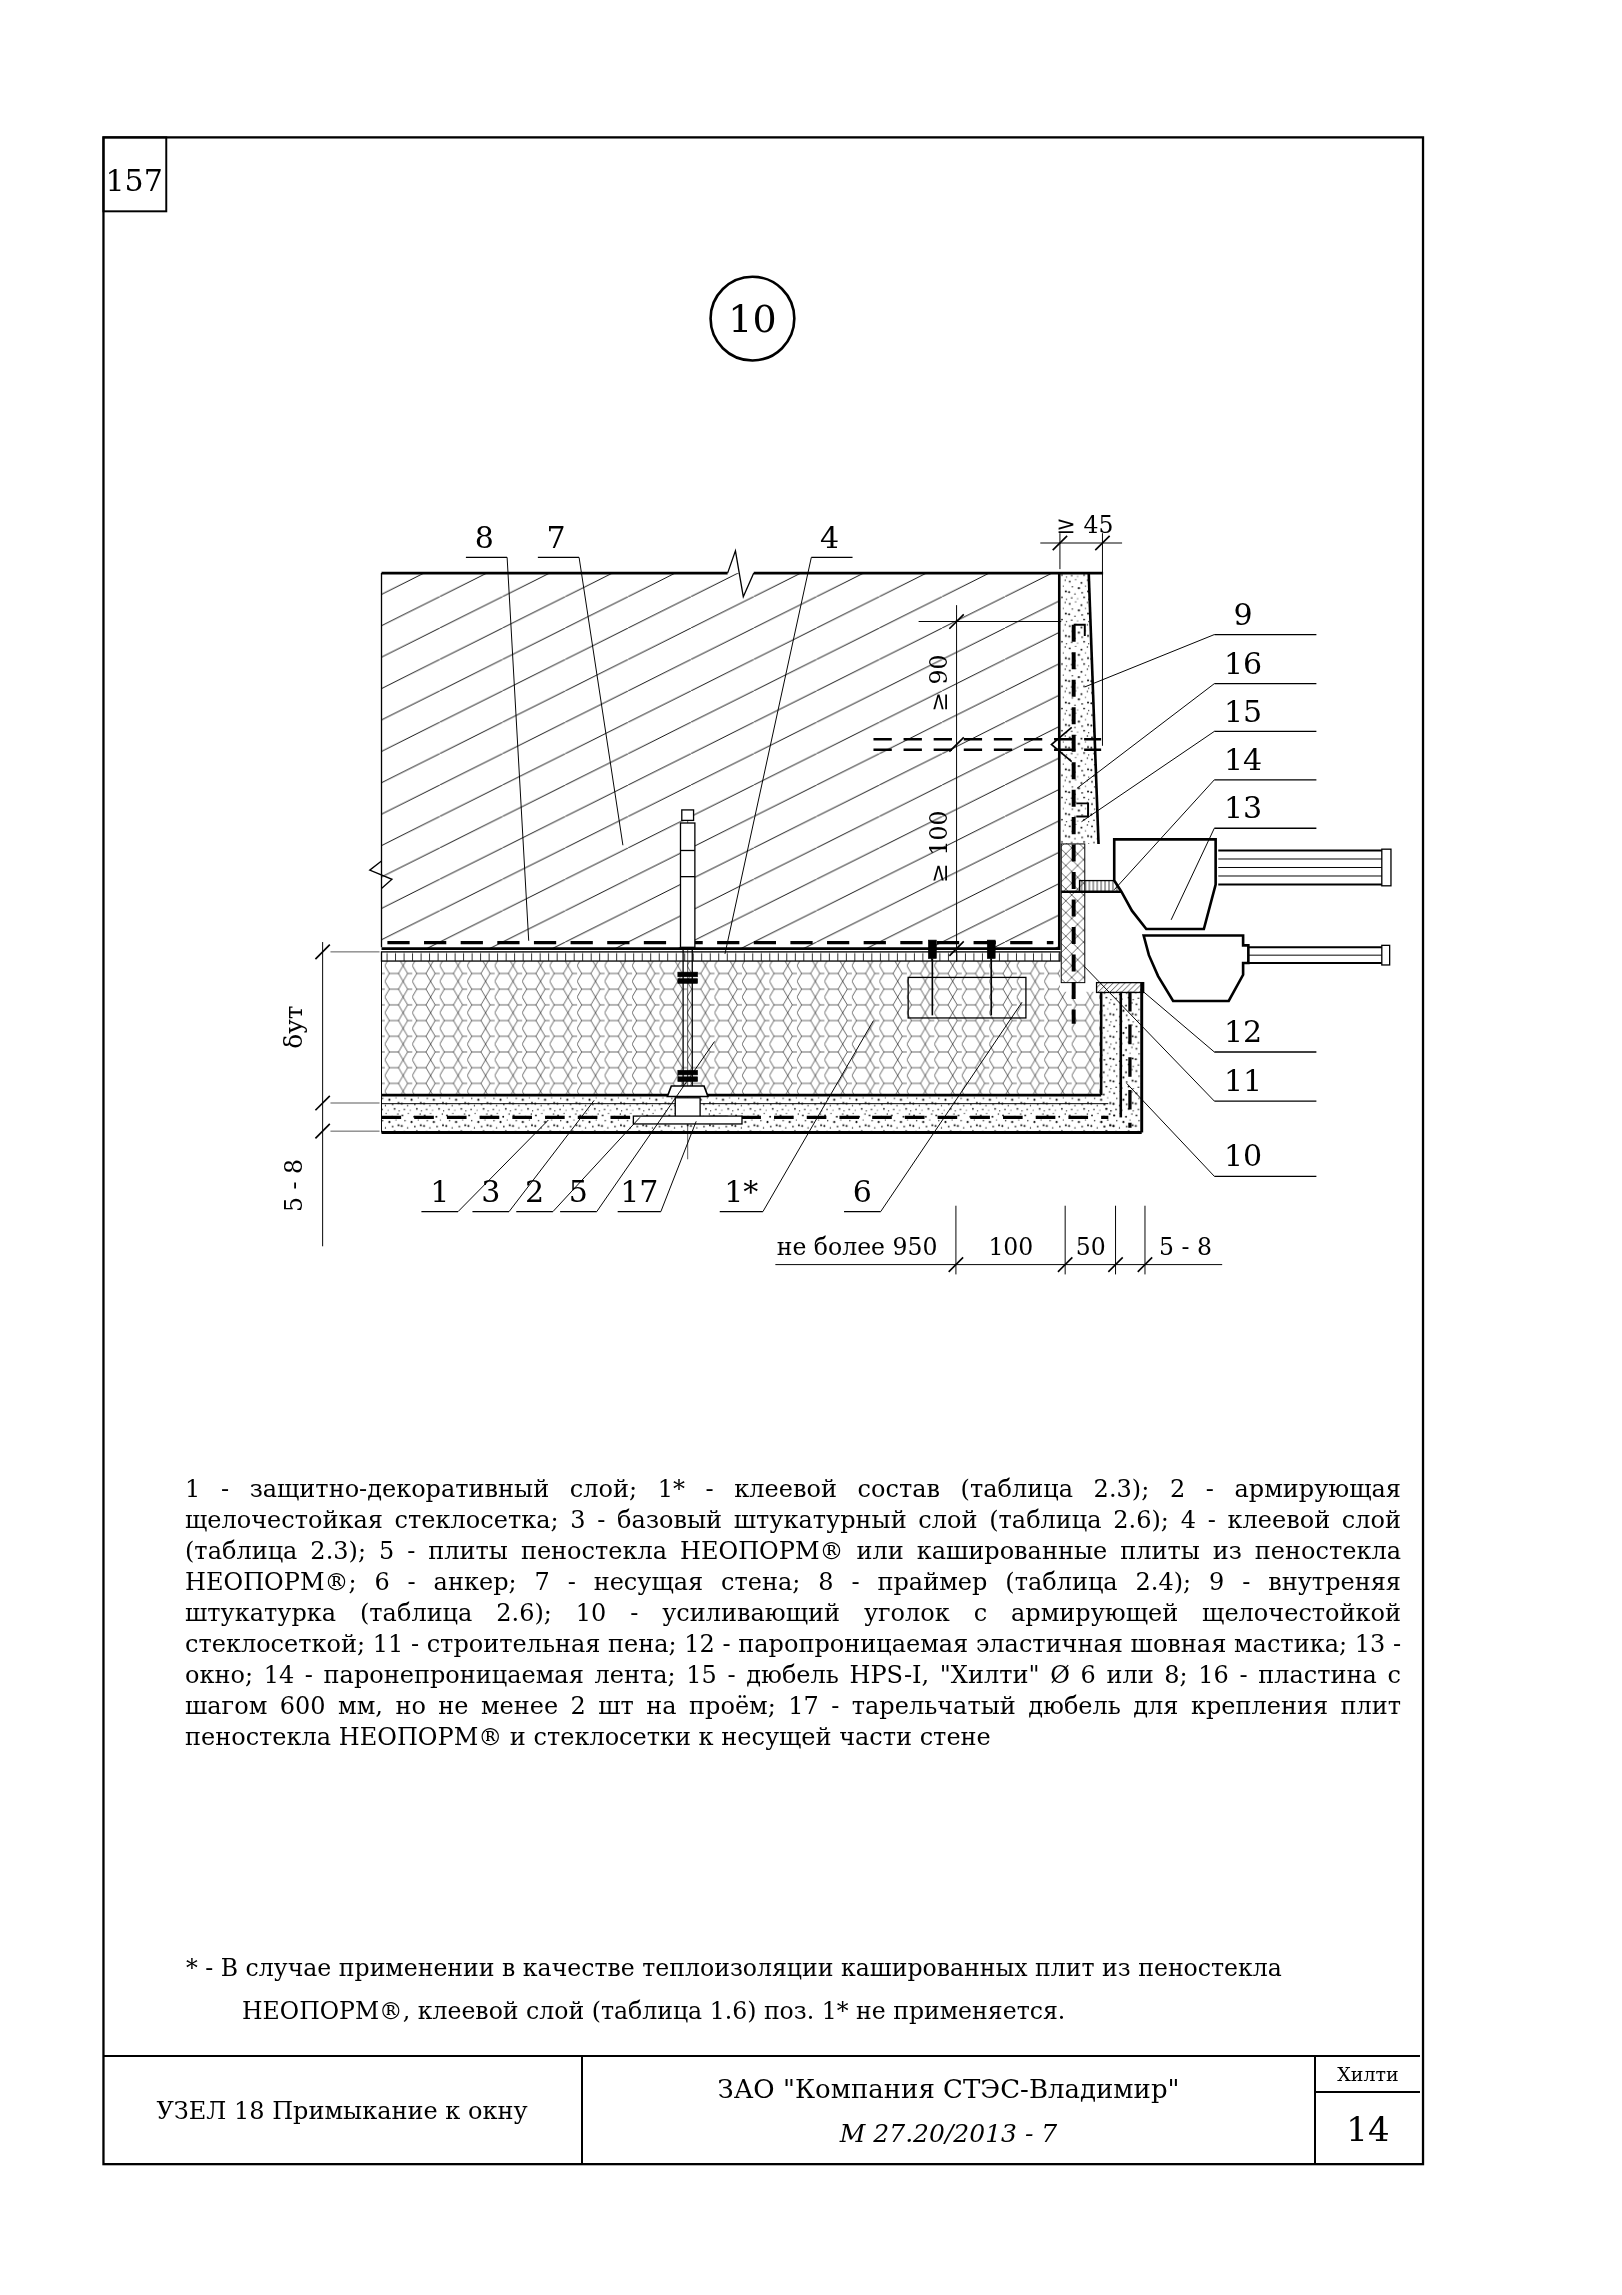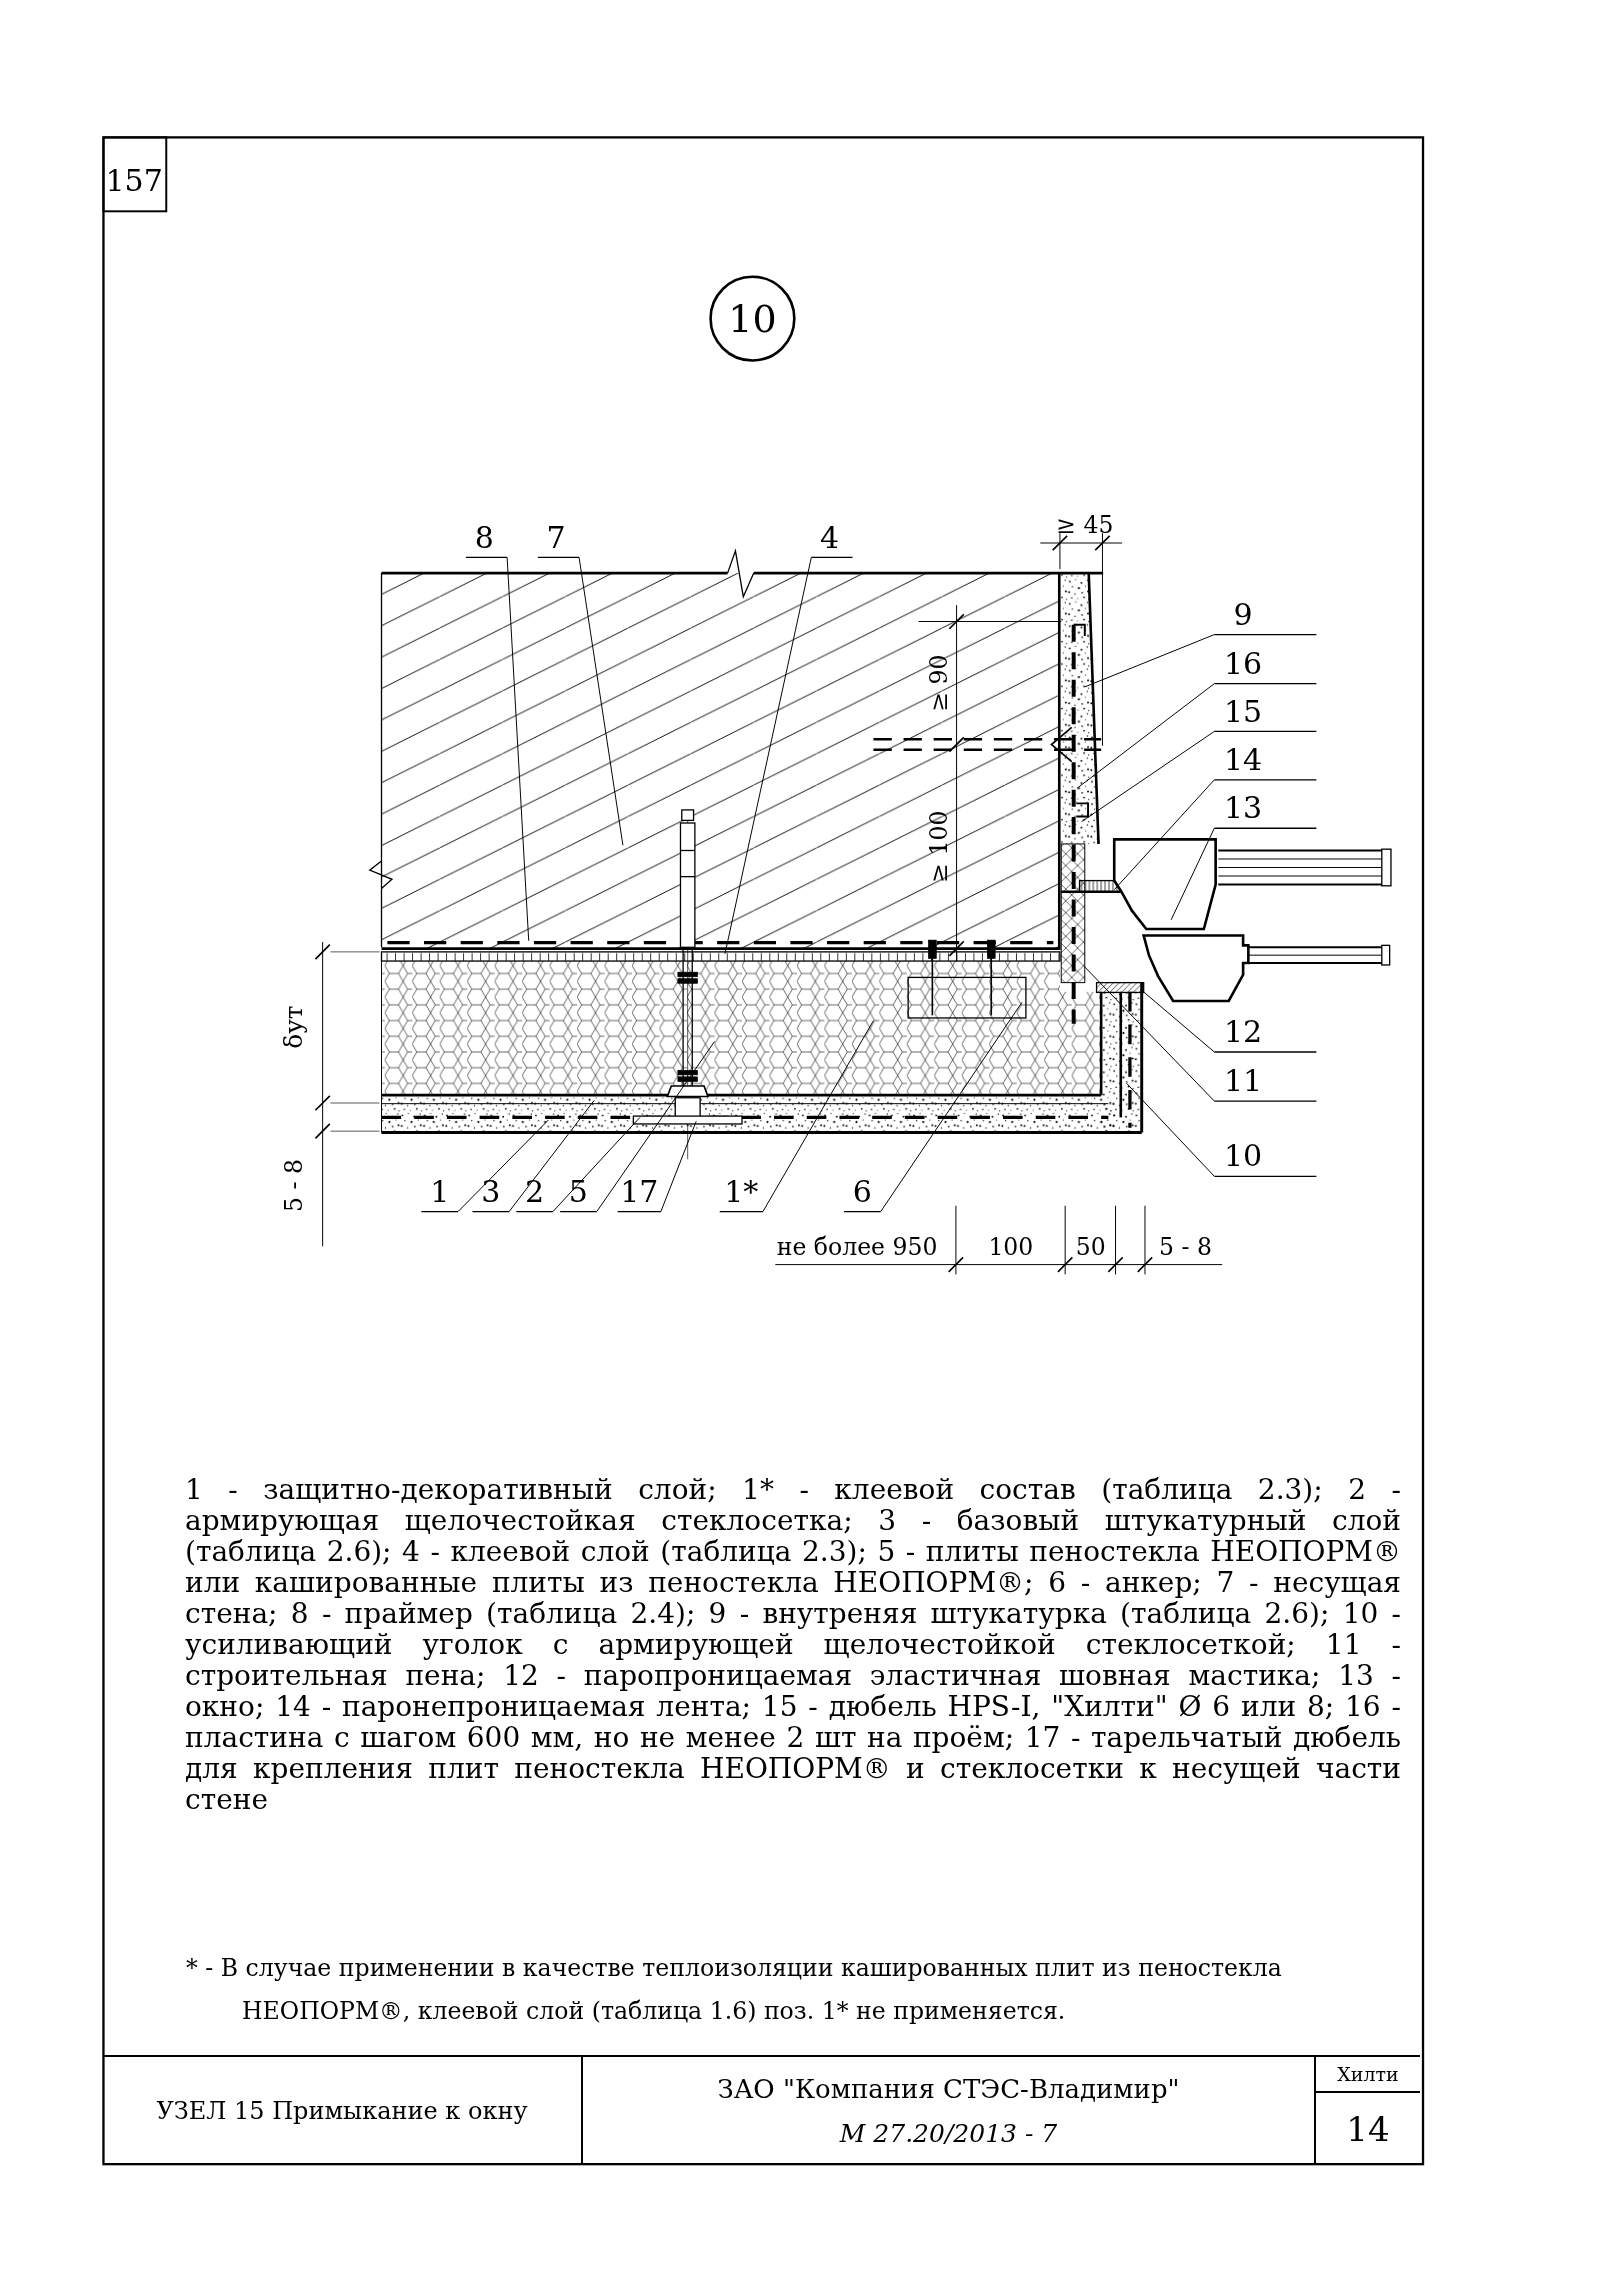--- a/index.html
+++ b/index.html
@@ -1,20 +1,20 @@
 <!DOCTYPE html>
 <html style="font-size:10.5px"><head>
 <meta charset="utf-8">
 <style>
   html,body{margin:0;padding:0;background:#ffffff;}
   body{width:1622px;height:2295px;position:relative;font-family:"DejaVu Serif","Liberation Serif",serif;color:#000;}
   svg{position:absolute;left:0;top:0;}
   .t{font-family:"DejaVu Serif","Liberation Serif",serif;fill:#000;}
   .txtblock{position:absolute;color:#000;}
-  #legend{left:185px;top:1474px;width:1216px;font-size:28px;line-height:31px;text-align:justify;}
+  #legend{left:185px;top:1474px;width:1216px;font-size:24px;line-height:31px;text-align:justify;}
   #footnote{left:186px;top:1947px;width:1191px;font-size:23.6px;line-height:43px;padding-left:56px;text-indent:-56px;}
   #titleblock{position:absolute;left:103px;top:2055px;width:1317px;height:108px;border-top:2.6px solid #000;display:flex;}
   #tb-node{width:478px;border-right:2px solid #000;display:flex;align-items:center;justify-content:center;font-size:24px;}
   #tb-mid{width:731px;border-right:2px solid #000;display:flex;flex-direction:column;align-items:center;justify-content:center;gap:15.7px;}
   #tb-company{font-size:26px;}
   #tb-doc{font-size:25px;font-style:italic;}
   #tb-sheet{flex:1;display:flex;flex-direction:column;}
   #tb-sheet-head{height:34px;border-bottom:2px solid #000;display:flex;align-items:center;justify-content:center;font-size:19px;}
   #tb-sheet-num{flex:1;display:flex;align-items:center;justify-content:center;font-size:34px;}
 </style>
@@ -302,21 +302,21 @@
         <line x1="1346" y1="1852" x2="1562" y2="1532" stroke-width="1.5"></line>
     </g>
   </g>
 </svg>
 
 <div id="legend" class="txtblock">1 - защитно-декоративный слой; 1* - клеевой состав (таблица 2.3); 2 - армирующая щелочестойкая стеклосетка; 3 - базовый штукатурный слой (таблица 2.6); 4 - клеевой слой (таблица 2.3); 5 - плиты пеностекла НЕОПОРМ® или кашированные плиты из пеностекла НЕОПОРМ®; 6 - анкер; 7 - несущая стена; 8 - праймер (таблица 2.4); 9 - внутреняя штукатурка (таблица 2.6); 10 - усиливающий уголок с армирующей щелочестойкой стеклосеткой; 11 - строительная пена; 12 - паропроницаемая эластичная шовная мастика; 13 - окно; 14 - паронепроницаемая лента; 15 - дюбель HPS-I, "Хилти" Ø 6 или 8; 16 - пластина с шагом 600 мм, но не менее 2 шт на проём; 17 - тарельчатый дюбель для крепления плит пеностекла НЕОПОРМ® и стеклосетки к несущей части стене</div>
 
 <div id="footnote" class="txtblock">* - В случае применении в качестве теплоизоляции кашированных плит из пеностекла НЕОПОРМ®, клеевой слой (таблица 1.6) поз. 1* не применяется.</div>
 
 <div id="titleblock">
-  <div id="tb-node">УЗЕЛ 15 Примыкание к окну</div>
+  <div id="tb-node">УЗЕЛ 18 Примыкание к окну</div>
   <div id="tb-mid">
     <div id="tb-company">ЗАО "Компания СТЭС-Владимир"</div>
     <div id="tb-doc">М 27.20/2013 - 7</div>
   </div>
   <div id="tb-sheet">
     <div id="tb-sheet-head">Хилти</div>
     <div id="tb-sheet-num">14</div>
   </div>
 </div>
 

